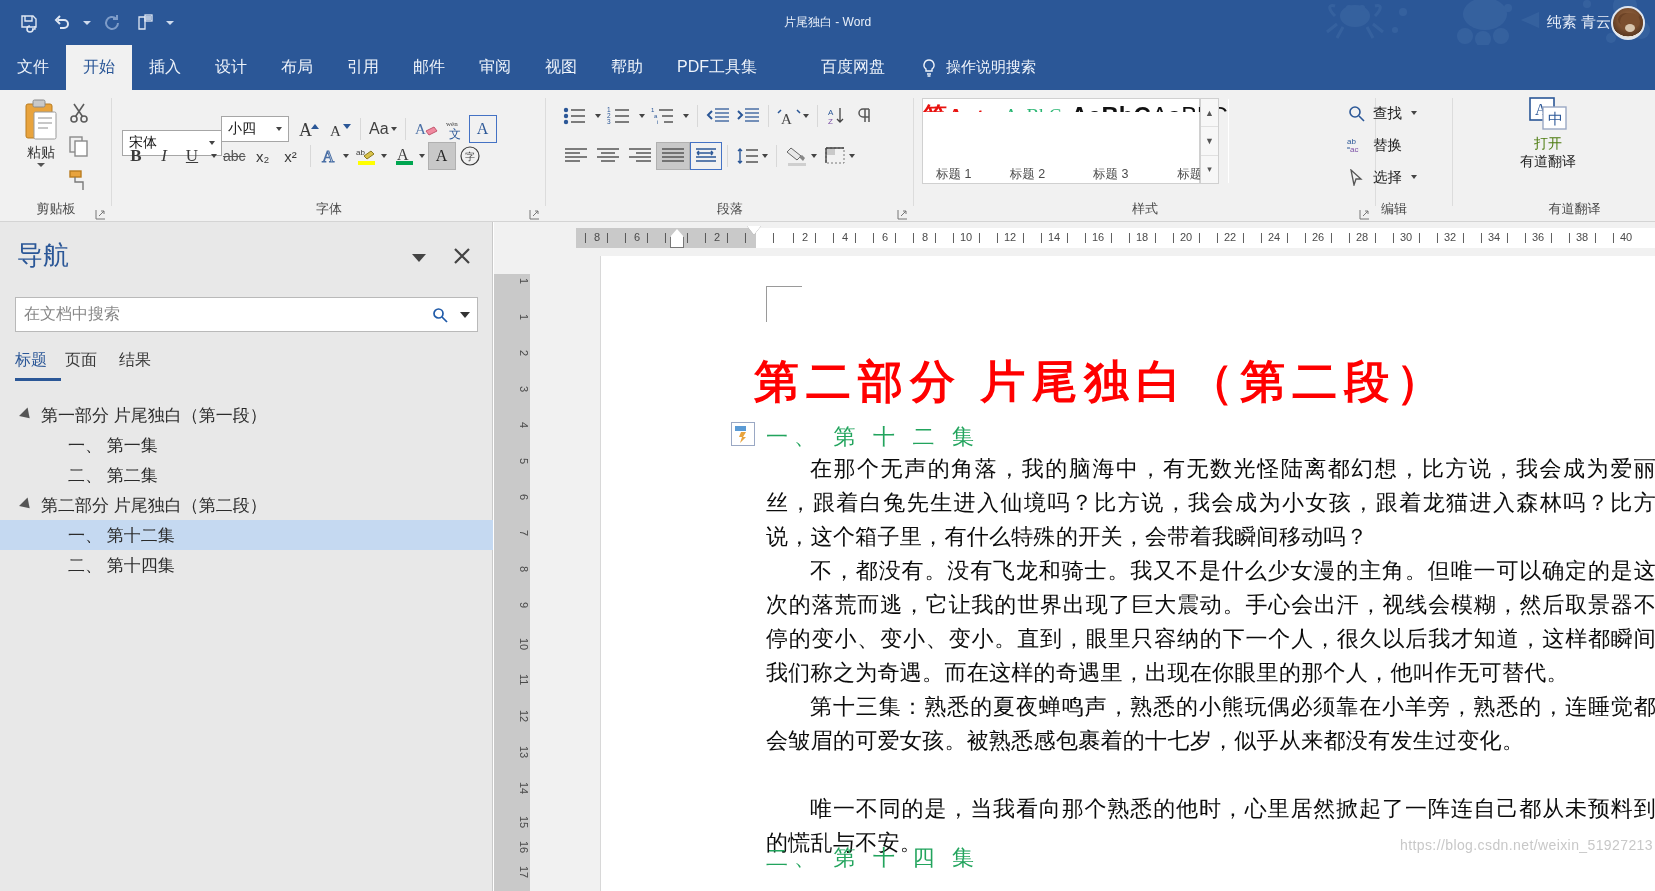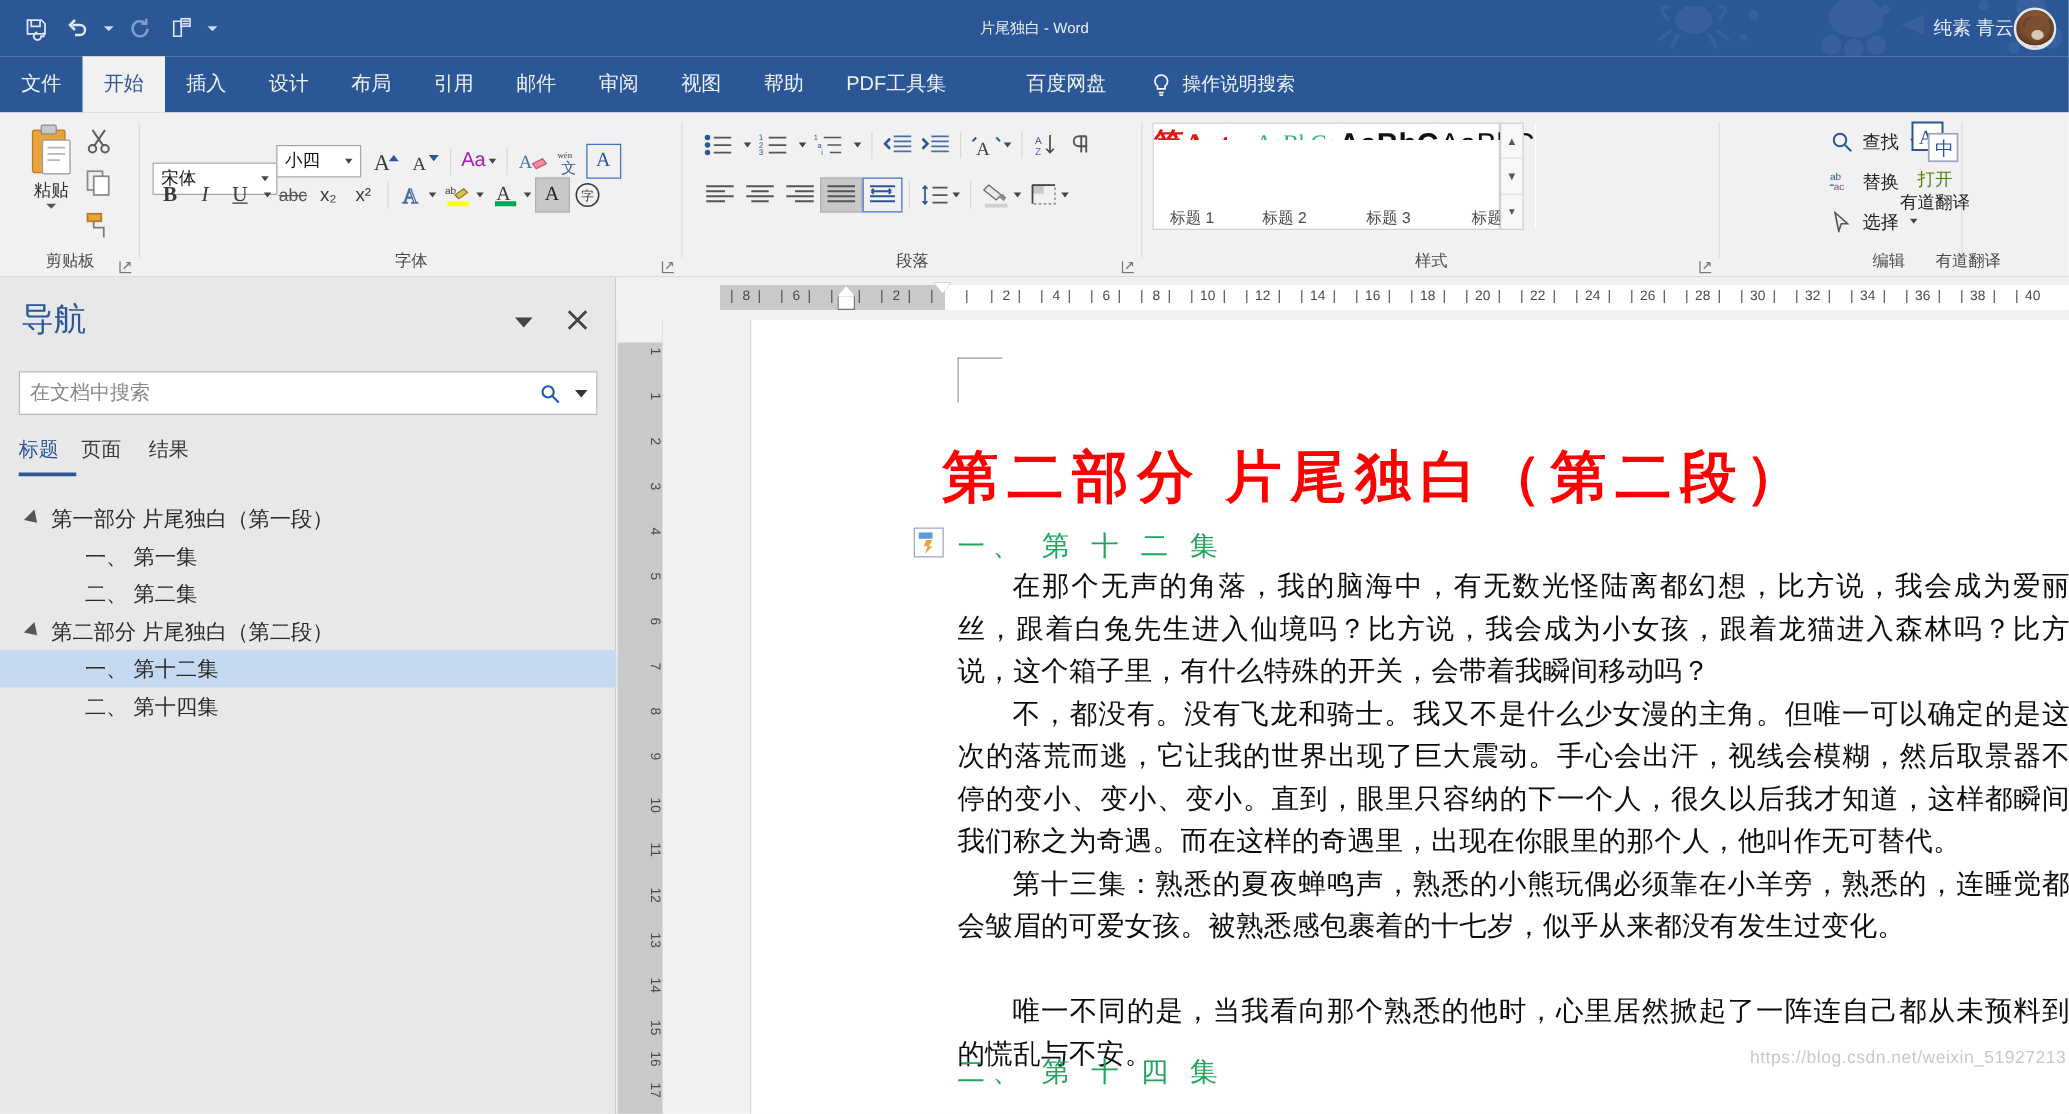--- a/index.html
+++ b/index.html
@@ -418,21 +418,21 @@
           </svg>
       </div>
       <div class="ibtn">
         <svg width="24" height="22" viewBox="0 0 24 22">
             <text x="2" y="18" font-size="15" font-family="Liberation Serif, serif" fill="#3b3b3b">A</text>
             <path d="M15 6h8l-4 5z" fill="#2b5797"></path>
           </svg>
       </div>
       <div class="vsep"></div>
       <div class="ibtn">
-        <span style="font-size:16px;color:#a21caf;">Aa</span>
+        <span style="font-size:16px;color:#404040;">Aa</span>
           <span class="caret-sm"></span>
       </div>
       <div class="vsep"></div>
       <div class="ibtn">
         <svg width="24" height="22" viewBox="0 0 24 22">
             <text x="1" y="16" font-size="15" fill="#4a6fa5" font-family="Liberation Serif, serif">A</text>
             <path d="M12 13l8-4 3 4-8 4z" fill="#f08aa0" stroke="#c3566f"></path>
           </svg>
       </div>
       <div class="ibtn">
@@ -669,21 +669,21 @@
     <div class="grp-label">样式</div>
     <div class="dlg-launcher" style="right:6px;">
       <svg viewBox="0 0 11 11" fill="none" stroke="#777" stroke-width="1">
           <path d="M1 1v9h9"></path>
           <path d="M4 7L9 2M9 2H6M9 2v3"></path>
         </svg>
     </div>
     <div class="grp-sep" style="right:0;"></div>
   </div>
 
-  <div class="grp" style="left:1452px; width:118px;">
+  <div class="grp" style="left:1335px; width:118px;">
     <div class="edit-item" style="position:absolute; left:12px; top:10px;">
       <span class="edit-ico">
         <svg width="17" height="17" viewBox="0 0 17 17" fill="none" stroke="#2b5797" stroke-width="1.6">
             <circle cx="7" cy="7" r="5"></circle>
             <path d="M11 11l5 5"></path>
           </svg>
       </span>
       <span>查找</span>
       <span class="caret-sm"></span>
     </div>

